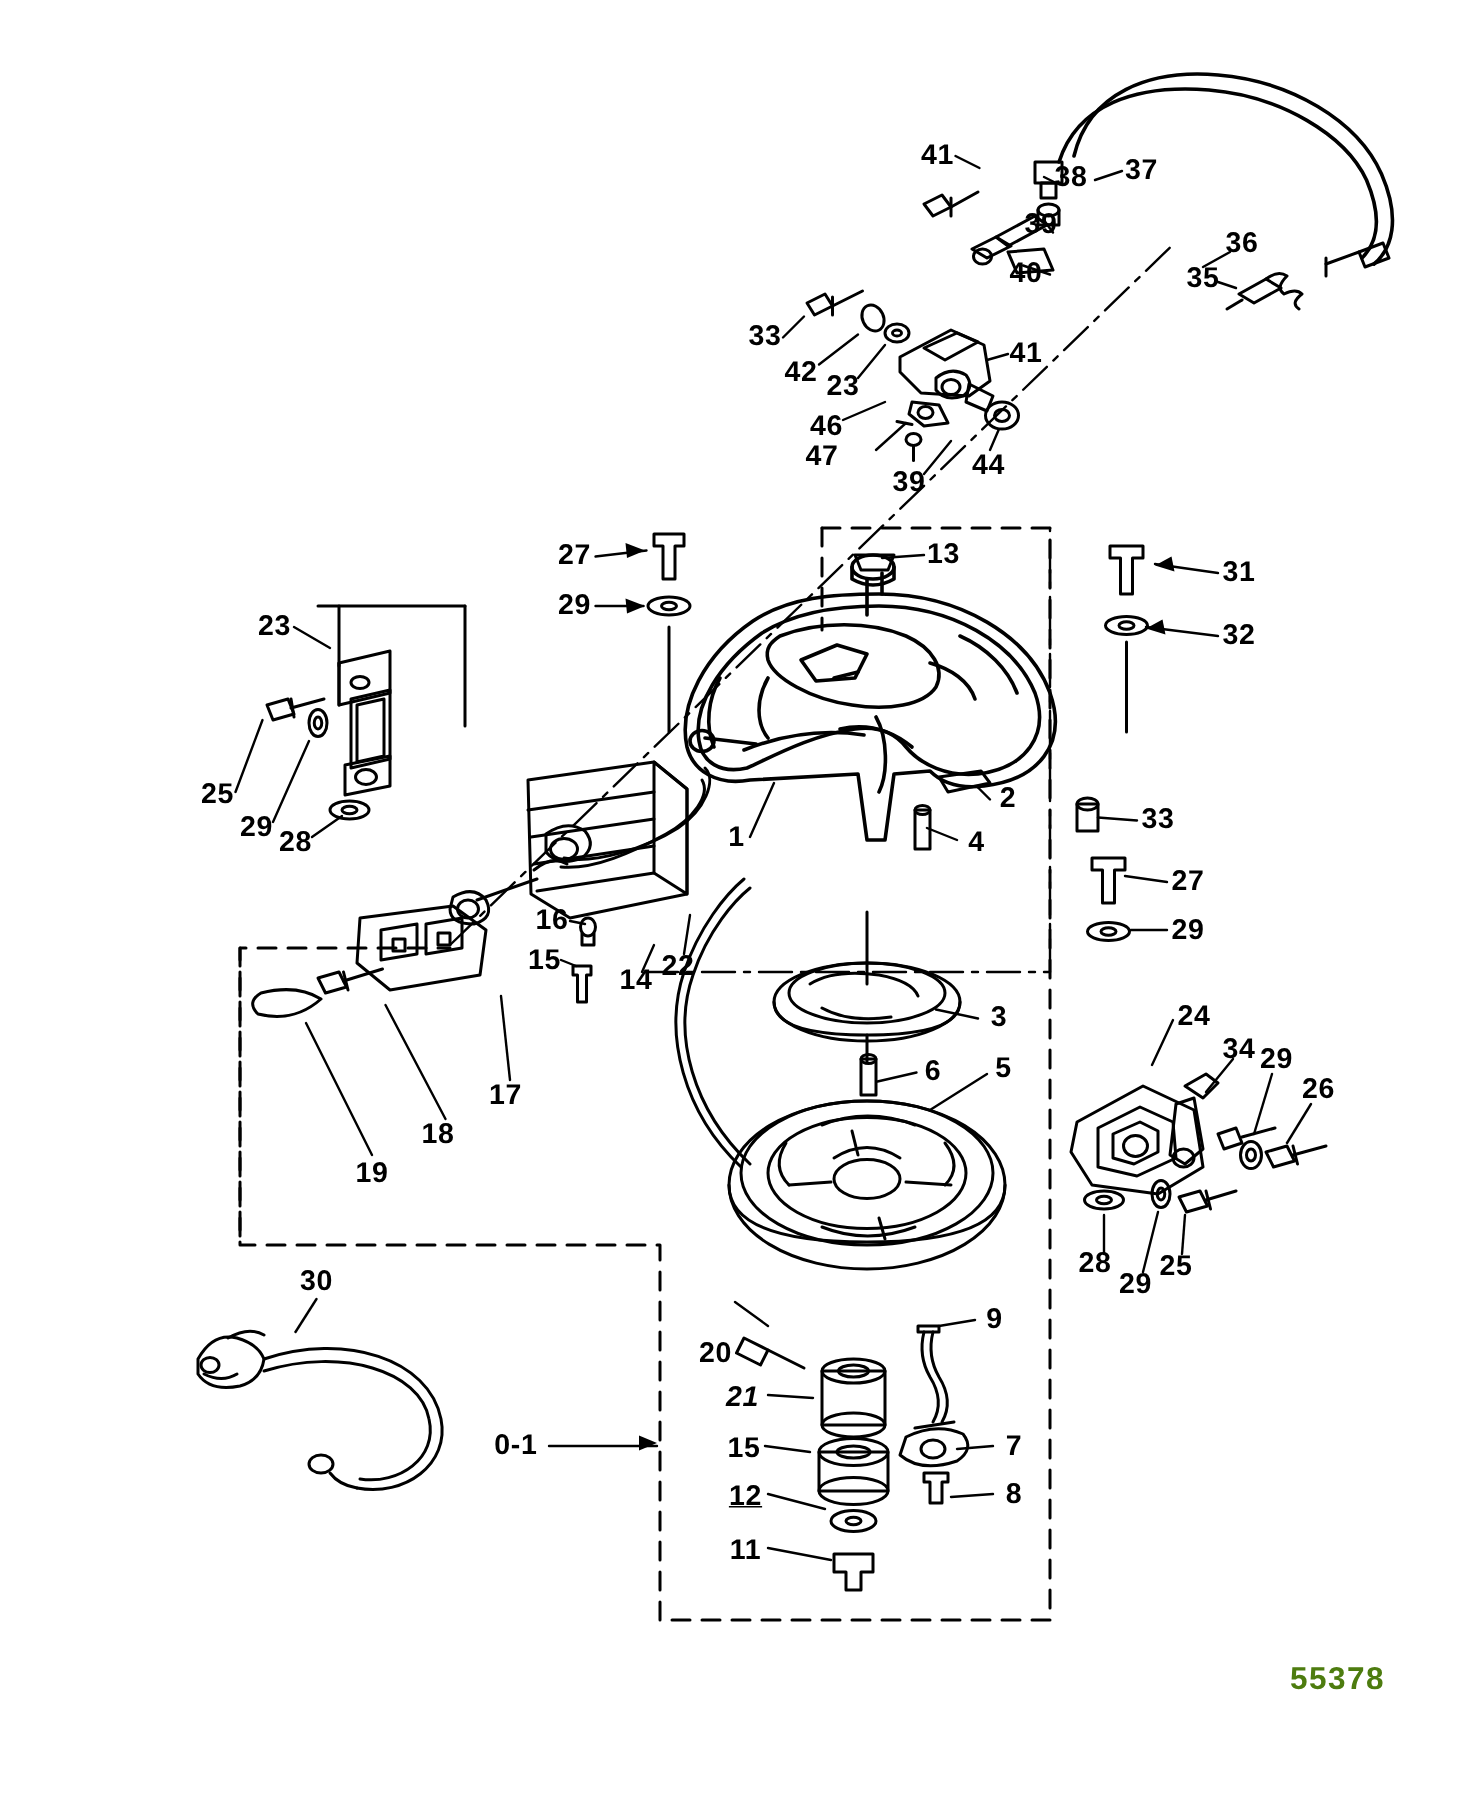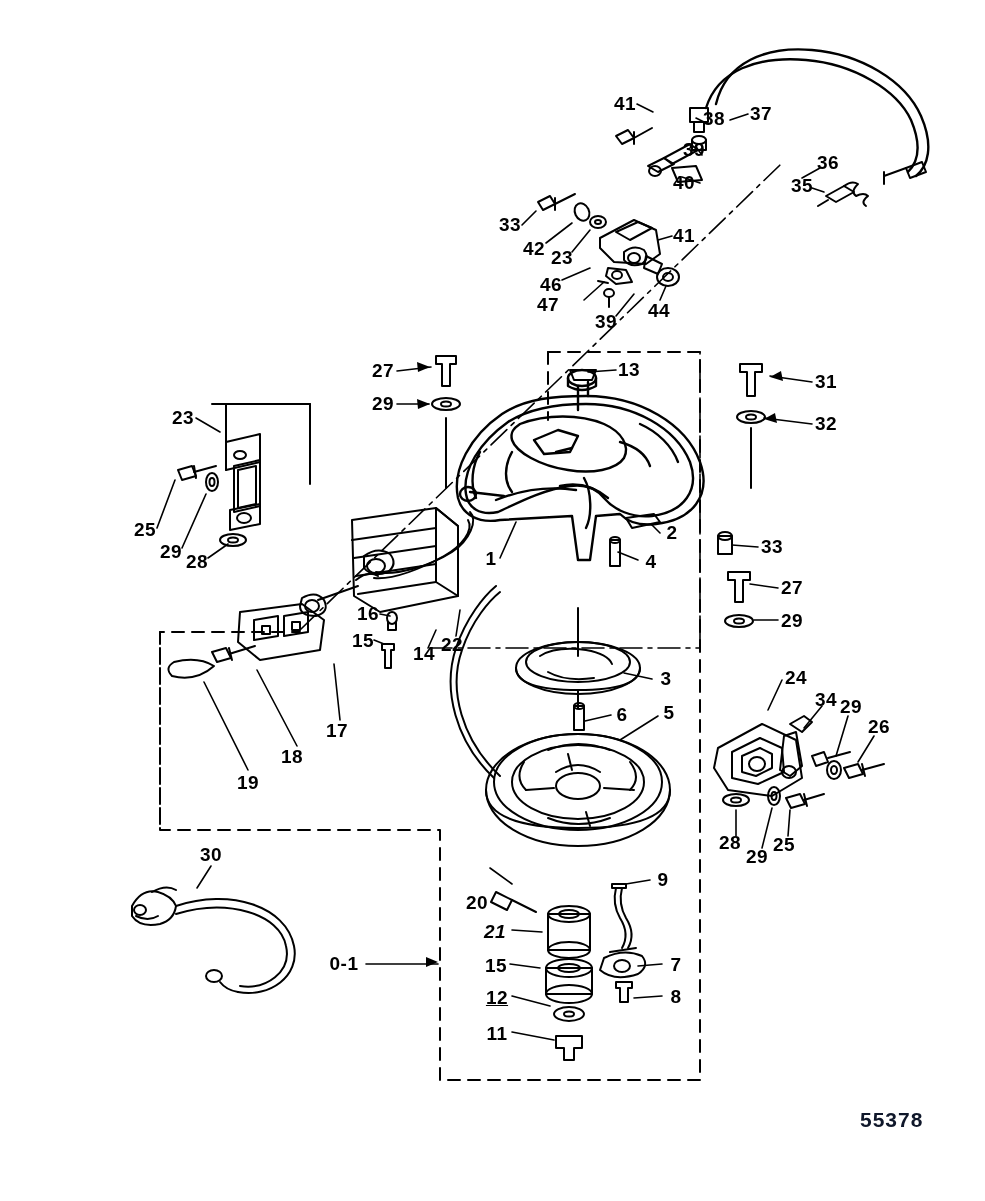--- a/index.html
+++ b/index.html
@@ -32,21 +32,21 @@
     color: #000000;
     letter-spacing: 0.5px;
     white-space: nowrap;
     transform: translate(-50%, -50%);
   }
   .drawing-number {
     position: absolute;
     font-family: "Liberation Sans", sans-serif;
     font-size: 21px;
     font-weight: bold;
-    color: #0f172a;
+    color: #4d7c0f;
     letter-spacing: 1px;
   }
 </style>
 </head>
 <body>
 
 <div id="page">
 
   <svg id="diagram-svg" viewBox="0 0 985 1201">
     <g fill="none" stroke="#000000" stroke-width="2" stroke-linecap="round" stroke-linejoin="round">

